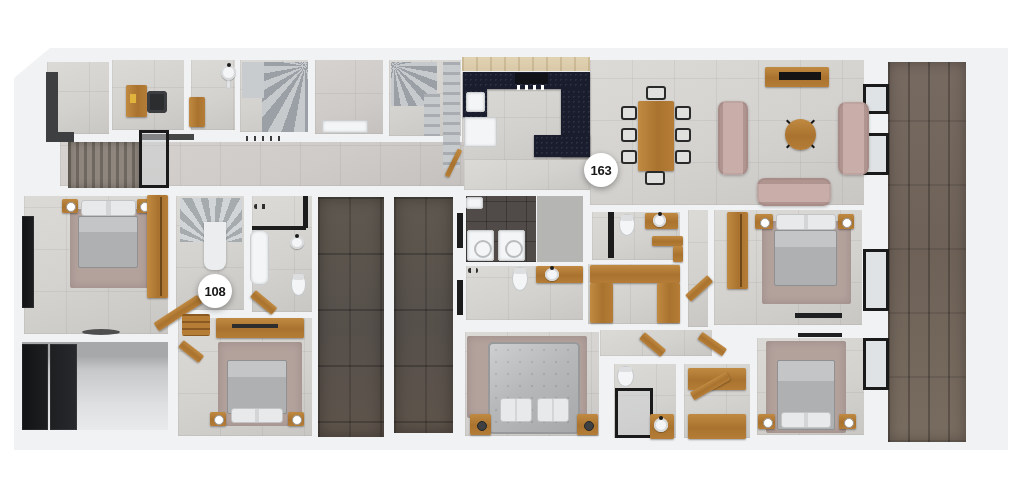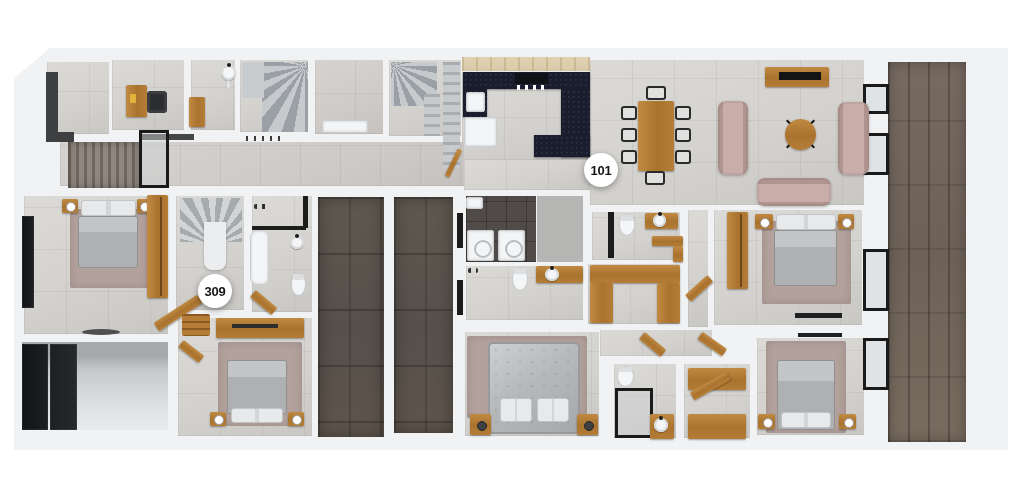--- a/index.html
+++ b/index.html
@@ -255,18 +255,18 @@
   <div class="a" style="left:795px;top:313px;width:47px;height:5px;background:#1f2021"></div>
 
   <div class="a" style="left:798px;top:333px;width:44px;height:4px;background:#1f2021"></div>
   <div class="a rug" style="left:766px;top:341px;width:80px;height:92px"></div>
   <div class="a bedg" style="left:777px;top:360px;width:58px;height:70px"></div>
   <div class="a pil" style="left:781px;top:412px;width:50px;height:16px"></div>
   <div class="a w ns" style="left:758px;top:414px;width:17px;height:15px"></div>
   <div class="a w ns" style="left:839px;top:414px;width:17px;height:15px"></div>
 
   <div class="a marker" style="left:584px;top:153px;width:34px;height:34px">
-    <span>101</span>
+    <span>163</span>
   </div>
   <div class="a marker" style="left:198px;top:274px;width:34px;height:34px">
-    <span>309</span>
+    <span>108</span>
   </div>
 </div>
 
 </body></html>

